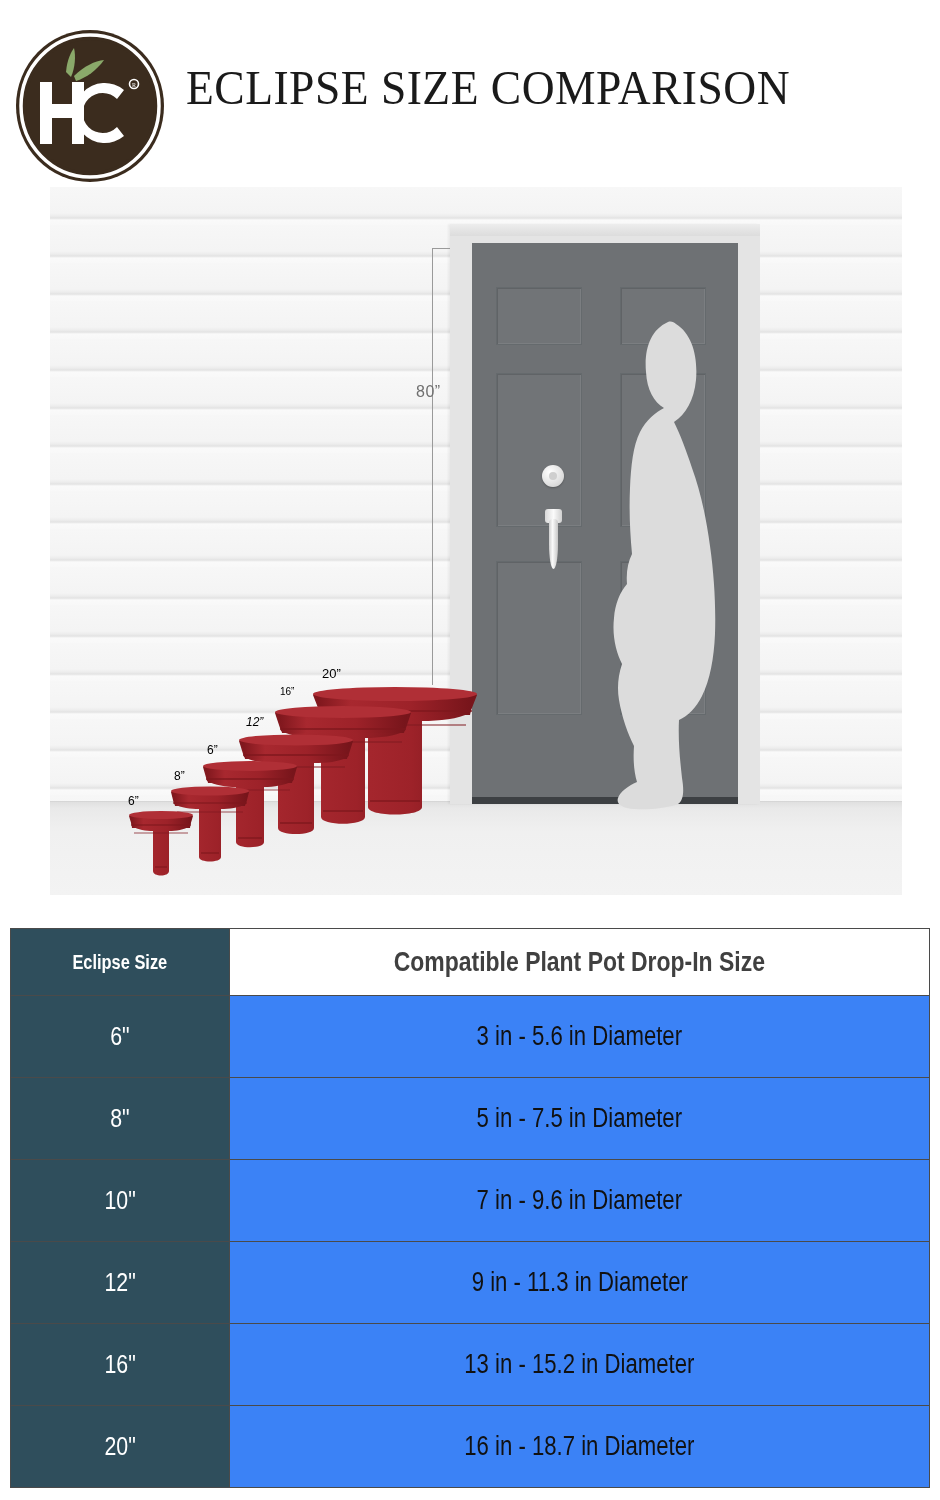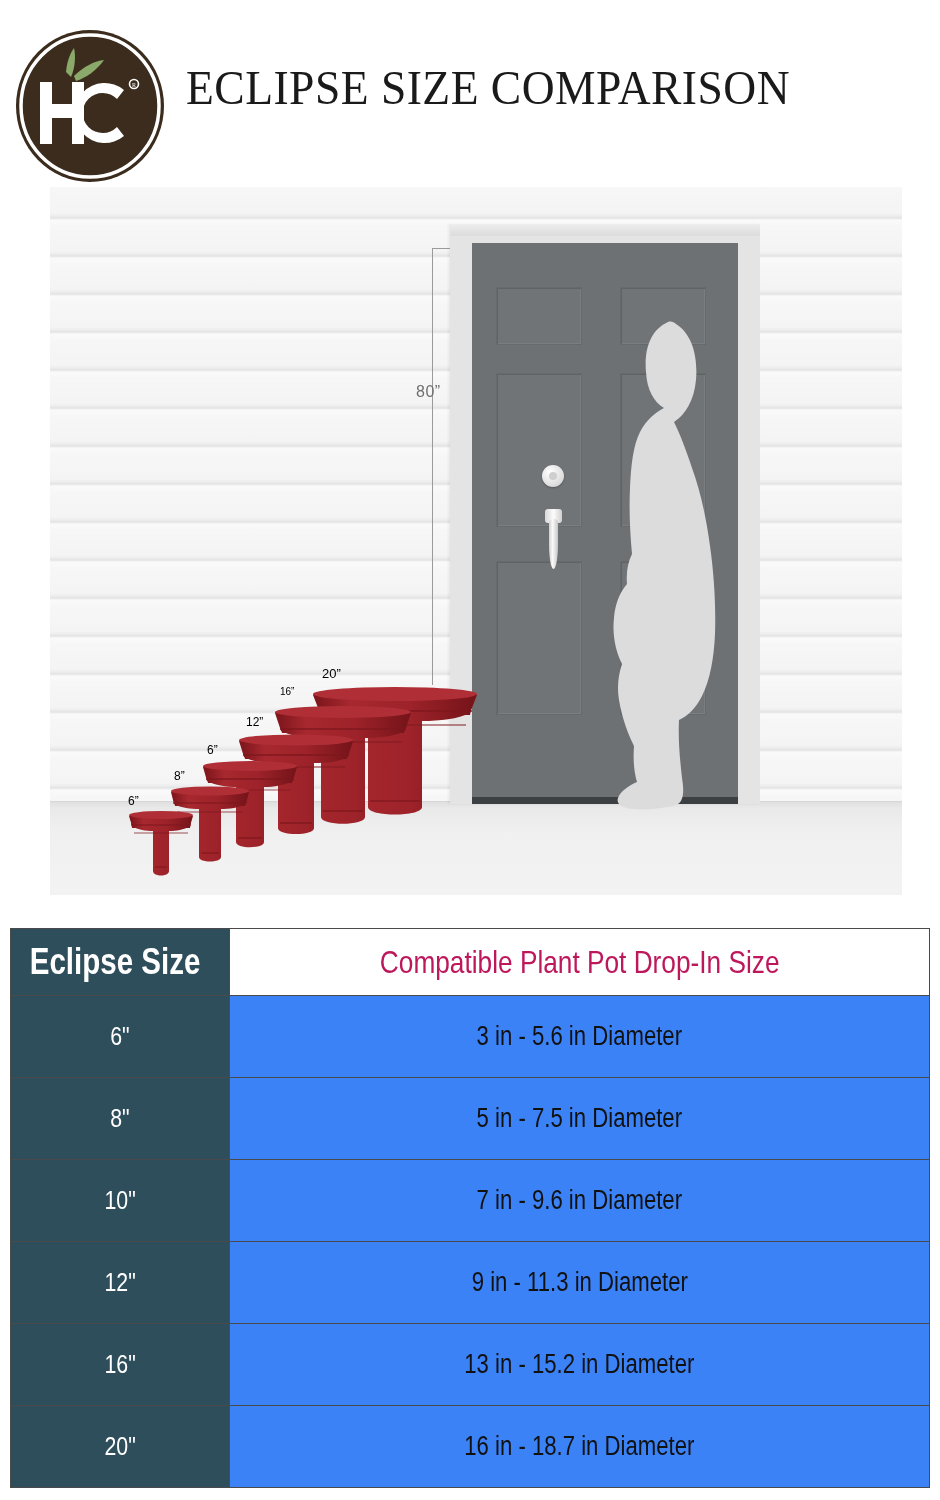--- a/index.html
+++ b/index.html
@@ -149,30 +149,30 @@
     border-collapse:collapse;
     table-layout:fixed;
   }
   .size-table td,.size-table th{
     padding:0;margin:0;
     border:1px solid #4a4a4a;
   }
   .col-size{width:219px;}
   .th-size{
     background:#2f4e5c;color:#ffffff;
-    font-size:36px;font-weight:bold;
-    font-family:"Liberation Sans", sans-serif;
-    height:66px;text-align:left;vertical-align:middle;
+    font-size:20px;font-weight:bold;
+    font-family:"Liberation Sans", sans-serif;
+    height:66px;text-align:center;vertical-align:middle;
     transform:none;
     letter-spacing:0px;
   }
   .th-size span, .th-desc span{display:inline-block;transform:scaleX(0.82);transform-origin:center;}
   .th-desc{
-    background:#ffffff;color:#be185d;
-    font-size:32px;font-weight:normal;
+    background:#ffffff;color:#404040;
+    font-size:28px;font-weight:bold;
     font-family:"Liberation Sans", sans-serif;
     height:66px;text-align:center;vertical-align:middle;
   }
   .td-size{
     background:#2f4e5c;color:#ffffff;
     font-size:26px;
     font-family:"Liberation Sans", sans-serif;
     height:81px;text-align:center;vertical-align:middle;
   }
   .td-desc{
@@ -302,21 +302,21 @@
           <stop offset="100%" stop-color="#75141a"></stop>
       </linearGradient>
     </defs>
     <path fill="url(#g12)" d="M3 9 C3 3 117 3 117 9 L112 25 C103 30 90 31 78 31 L78 96 C78 104 42 104 42 96 L42 31 C30 31 17 30 8 25 Z"></path>
     <path fill="url(#g12)" d="M5 7 L115 7 L111 27 L9 27 Z"></path>
     <ellipse cx="60" cy="8" rx="57" ry="5.5" fill="#b02f36"></ellipse>
     <path d="M7 23 L113 23" stroke="#7e171d" stroke-width="2" fill="none" opacity="0.7"></path>
     <path d="M11 35 L109 35" stroke="#801a20" stroke-width="1.8" fill="none" opacity="0.5"></path>
     <path d="M44 91 L76 91" stroke="#7a151b" stroke-width="2" fill="none" opacity="0.6"></path>
   </svg>
-  <div class="pot-label" style="left:196px;top:528px;font-size:12px;">12”</div>
+  <div class="pot-label" style="left:196px;top:528px;font-size:12px;font-style:italic;">12”</div>
 
   <svg class="pot" style="left:150px;top:572px;" width="100" height="96" viewBox="0 0 100 96">
     <defs>
       <linearGradient id="g10" x1="0" y1="0" x2="1" y2="0">
         <stop offset="0%" stop-color="#7d161c"></stop>
           <stop offset="22%" stop-color="#a8282f"></stop>
         <stop offset="60%" stop-color="#9d2229"></stop>
           <stop offset="100%" stop-color="#75141a"></stop>
       </linearGradient>
     </defs>

